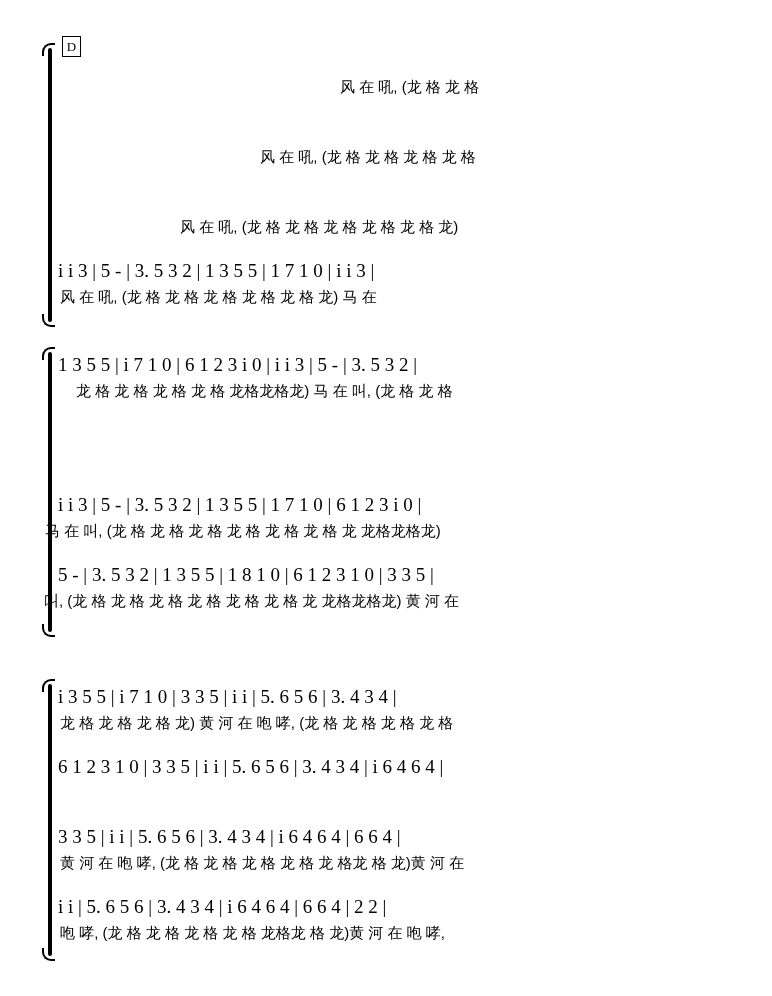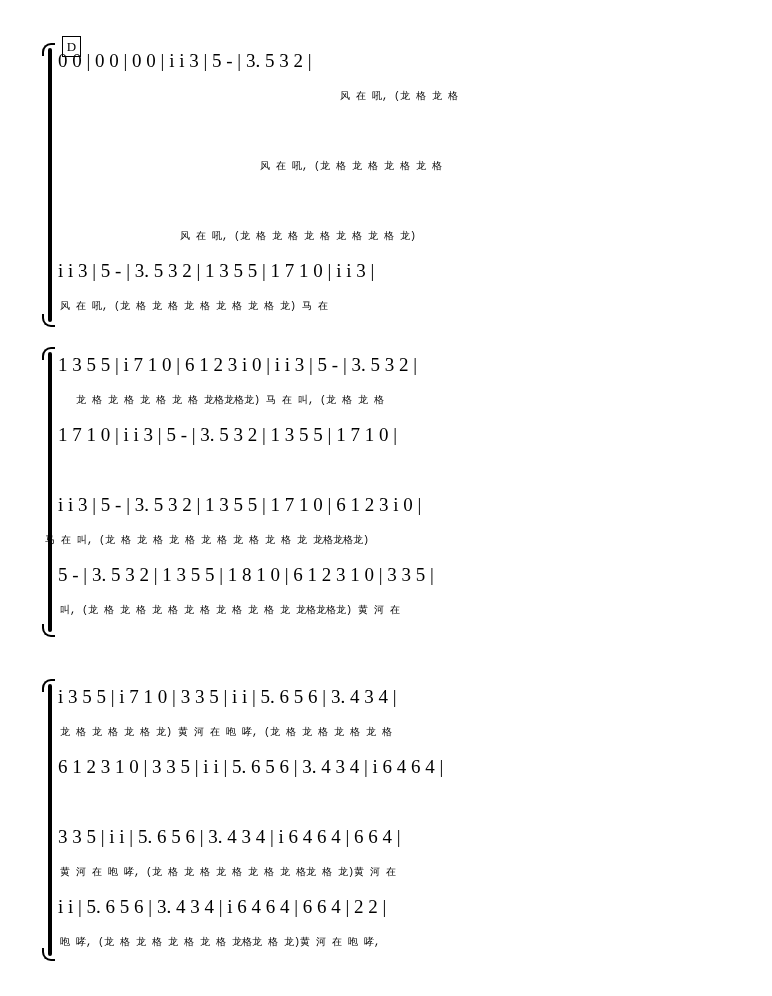--- a/index.html
+++ b/index.html
@@ -95,24 +95,23 @@
     font-size: 19px;
     letter-spacing: 0;
     line-height: 34px;
   }
   .lyrics {
     position: absolute;
     left: 18px;
     top: 30px;
     height: 26px;
     white-space: nowrap;
-    font-family: Liberation Mono, monospace;
-    font-size: 10px;
+    font-family: Liberation Sans, sans-serif;
+    font-size: 15px;
     line-height: 26px;
-    margin-top: 10px;
   }
 
   
   #system-1 { top: 44px; }
   #system-2 { top: 348px; }
   #system-3 { top: 680px; }
 </style>
 </head>
 <body>
 
@@ -121,21 +120,20 @@
   <div class="rehearsal-mark">D</div>
 
   <div class="system" id="system-1">
     <div class="brace" style="height:282px;">
       <div class="bar"></div>
         <div class="tipTop"></div>
         <div class="tipBot"></div>
     </div>
 
     <div class="staff">
-      <div class="notes">0    0   | 0   0   | 0   0   |  i     i 3 | 5      -  | 3. 5 3 2 |</div>
       <div class="lyrics" style="left:300px">风  在  吼,      (龙 格 龙 格</div>
     </div>
     <div class="staff">
       <div class="lyrics" style="left:220px">风  在  吼,      (龙 格 龙 格 龙 格 龙 格</div>
     </div>
     <div class="staff">
       <div class="lyrics" style="left:140px">风  在  吼,      (龙 格 龙 格 龙 格 龙 格 龙 格 龙)</div>
     </div>
     <div class="staff">
       <div class="notes">i     i 3 | 5     -   | 3. 5 3 2 | 1 3 5 5 | 1 7 1 0 |  i     i 3 |</div>
@@ -148,29 +146,28 @@
       <div class="bar"></div>
         <div class="tipTop"></div>
         <div class="tipBot"></div>
     </div>
 
     <div class="staff">
       <div class="notes">1 3 5 5 |  i 7  1 0 | 6 1 2 3  i 0 |  i     i 3 | 5      -  | 3. 5 3 2 |</div>
       <div class="lyrics" style="left:36px">龙 格 龙 格 龙 格 龙 格  龙格龙格龙)  马   在   叫,    (龙 格 龙 格</div>
     </div>
     <div class="staff">
-      <div class="notes">1 7 1 0 |  i    i 3 | 5     -   | 3. 5 3 2 | 1 3  5 5 | 1 7  1 0 |</div>
     </div>
     <div class="staff">
       <div class="notes">i     i 3 | 5     -   | 3. 5 3 2 | 1 3 5 5 | 1 7  1 0 | 6 1 2 3 i 0 |</div>
       <div class="lyrics" style="left:5px">马   在   叫,    (龙 格 龙 格 龙 格 龙 格 龙 格 龙 格 龙   龙格龙格龙)</div>
     </div>
     <div class="staff">
       <div class="notes">5      -   | 3. 5 3 2 | 1 3 5 5 | 1 8 1 0 | 6 1 2 3 1 0 | 3  3      5 |</div>
-      <div class="lyrics" style="left:20px">叫,      (龙 格 龙 格 龙 格 龙 格 龙 格 龙 格 龙   龙格龙格龙)  黄 河     在</div>
+      <div class="lyrics" style="left:4px">叫,      (龙 格 龙 格 龙 格 龙 格 龙 格 龙 格 龙   龙格龙格龙)  黄 河     在</div>
     </div>
   </div>
 
   <div class="system" id="system-3">
     <div class="brace" style="height:280px;">
       <div class="bar"></div>
         <div class="tipTop"></div>
         <div class="tipBot"></div>
     </div>
 

